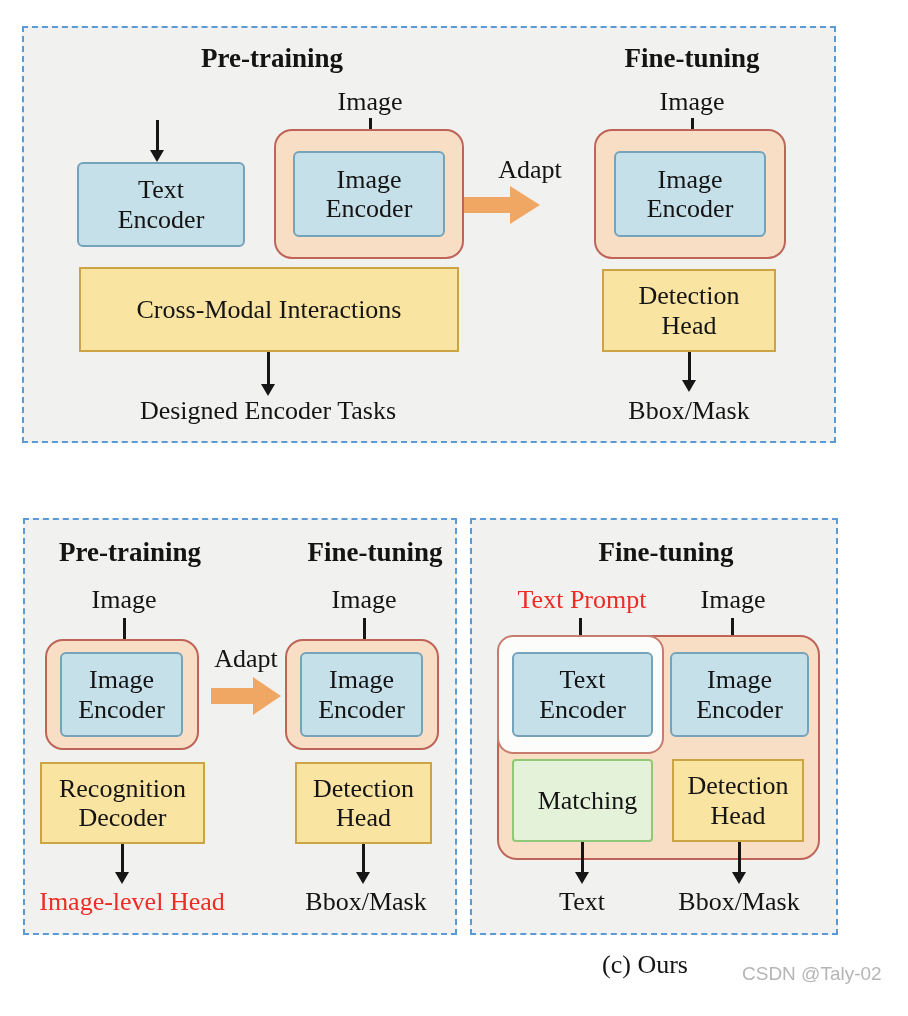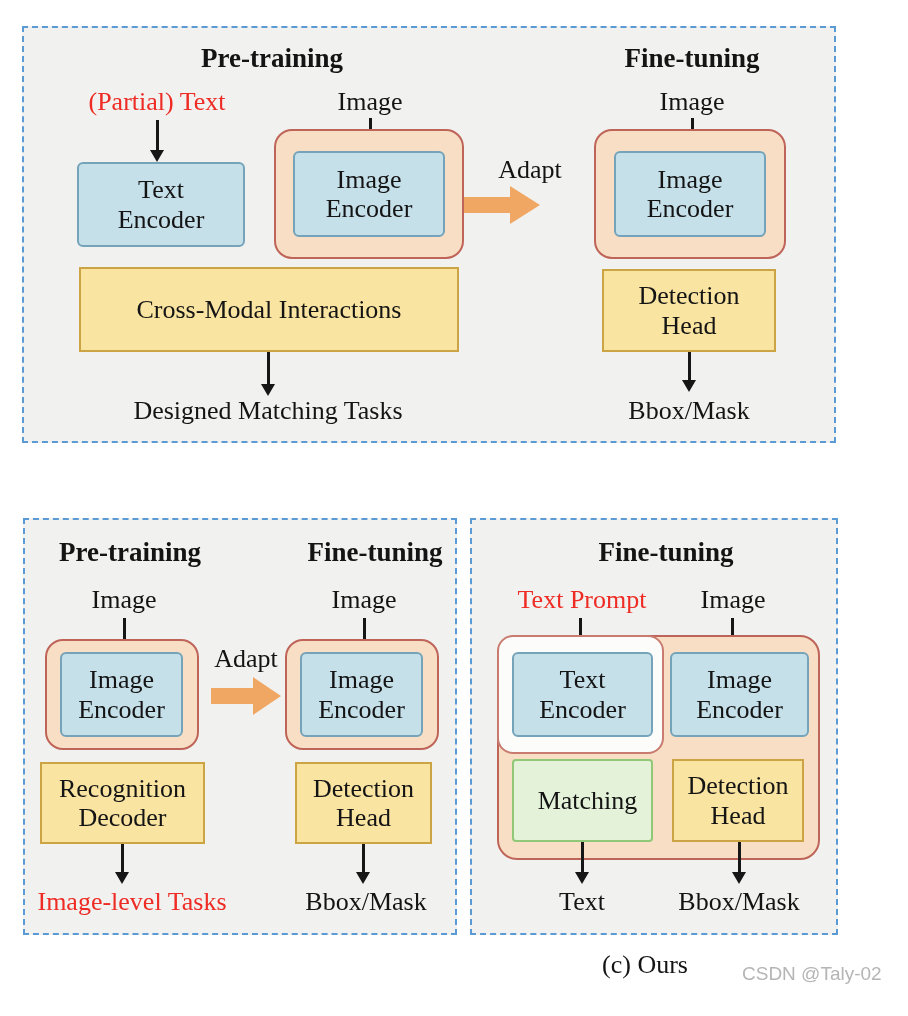--- a/index.html
+++ b/index.html
@@ -47,21 +47,20 @@
 </style>
 </head>
 <body>
 
 <div class="page">
 
   <div class="panel" style="left:22px; top:26px; width:814px; height:417px;">
     <div class="ttl" style="left:98px; top:16px; width:300px;">Pre-training</div>
     <div class="ttl" style="left:518px; top:16px; width:300px;">Fine-tuning</div>
 
-    <div class="lbl red" style="left:13px; top:60px; width:240px;">(Partial) Text</div>
     <div class="lbl" style="left:286px; top:60px; width:120px;">Image</div>
     <div class="lbl" style="left:608px; top:60px; width:120px;">Image</div>
 
     <div class="arr" style="left:125px; top:92px; height:42px;"></div>
     <div class="arr" style="left:338px; top:90px; height:34px;"></div>
     <div class="arr" style="left:660px; top:90px; height:34px;"></div>
 
     <div class="box blue" style="left:53px; top:134px; width:168px; height:85px;">Text
 Encoder</div>
 
@@ -77,21 +76,21 @@
         </svg>
     </div>
 
     <div class="peach" style="left:570px; top:101px; width:192px; height:130px;">
       <div class="box blue" style="left:18px; top:20px; width:152px; height:86px;">Image
 Encoder</div>
     </div>
 
     <div class="box yellow" style="left:55px; top:239px; width:380px; height:85px;">Cross-Modal Interactions</div>
     <div class="arr" style="left:236px; top:324px; height:44px;"></div>
-    <div class="lbl" style="left:74px; top:369px; width:340px;">Designed Matching Tasks</div>
+    <div class="lbl" style="left:74px; top:369px; width:340px;">Designed Encoder Tasks</div>
 
     <div class="box yellow" style="left:578px; top:241px; width:174px; height:83px;">Detection
 Head</div>
     <div class="arr" style="left:657px; top:324px; height:40px;"></div>
     <div class="lbl" style="left:565px; top:369px; width:200px;">Bbox/Mask</div>
   </div>
 
 
   <div class="panel" style="left:23px; top:518px; width:434px; height:417px;">
     <div class="ttl" style="left:5px; top:18px; width:200px;">Pre-training</div>
@@ -121,21 +120,21 @@
     </div>
 
     <div class="box yellow" style="left:15px; top:242px; width:165px; height:82px;">Recognition
 Decoder</div>
     <div class="box yellow" style="left:270px; top:242px; width:137px; height:82px;">Detection
 Head</div>
 
     <div class="arr" style="left:89px; top:324px; height:40px;"></div>
     <div class="arr" style="left:330px; top:324px; height:40px;"></div>
 
-    <div class="lbl red" style="left:0px; top:368px; width:214px;">Image-level Tasks</div>
+    <div class="lbl red" style="left:0px; top:368px; width:214px;">Image-level Head</div>
     <div class="lbl" style="left:251px; top:368px; width:180px;">Bbox/Mask</div>
   </div>
 
 
   <div class="panel" style="left:470px; top:518px; width:368px; height:417px;">
     <div class="ttl" style="left:94px; top:18px; width:200px;">Fine-tuning</div>
 
     <div class="lbl red" style="left:20px; top:66px; width:180px;">Text Prompt</div>
     <div class="lbl" style="left:201px; top:66px; width:120px;">Image</div>
 

